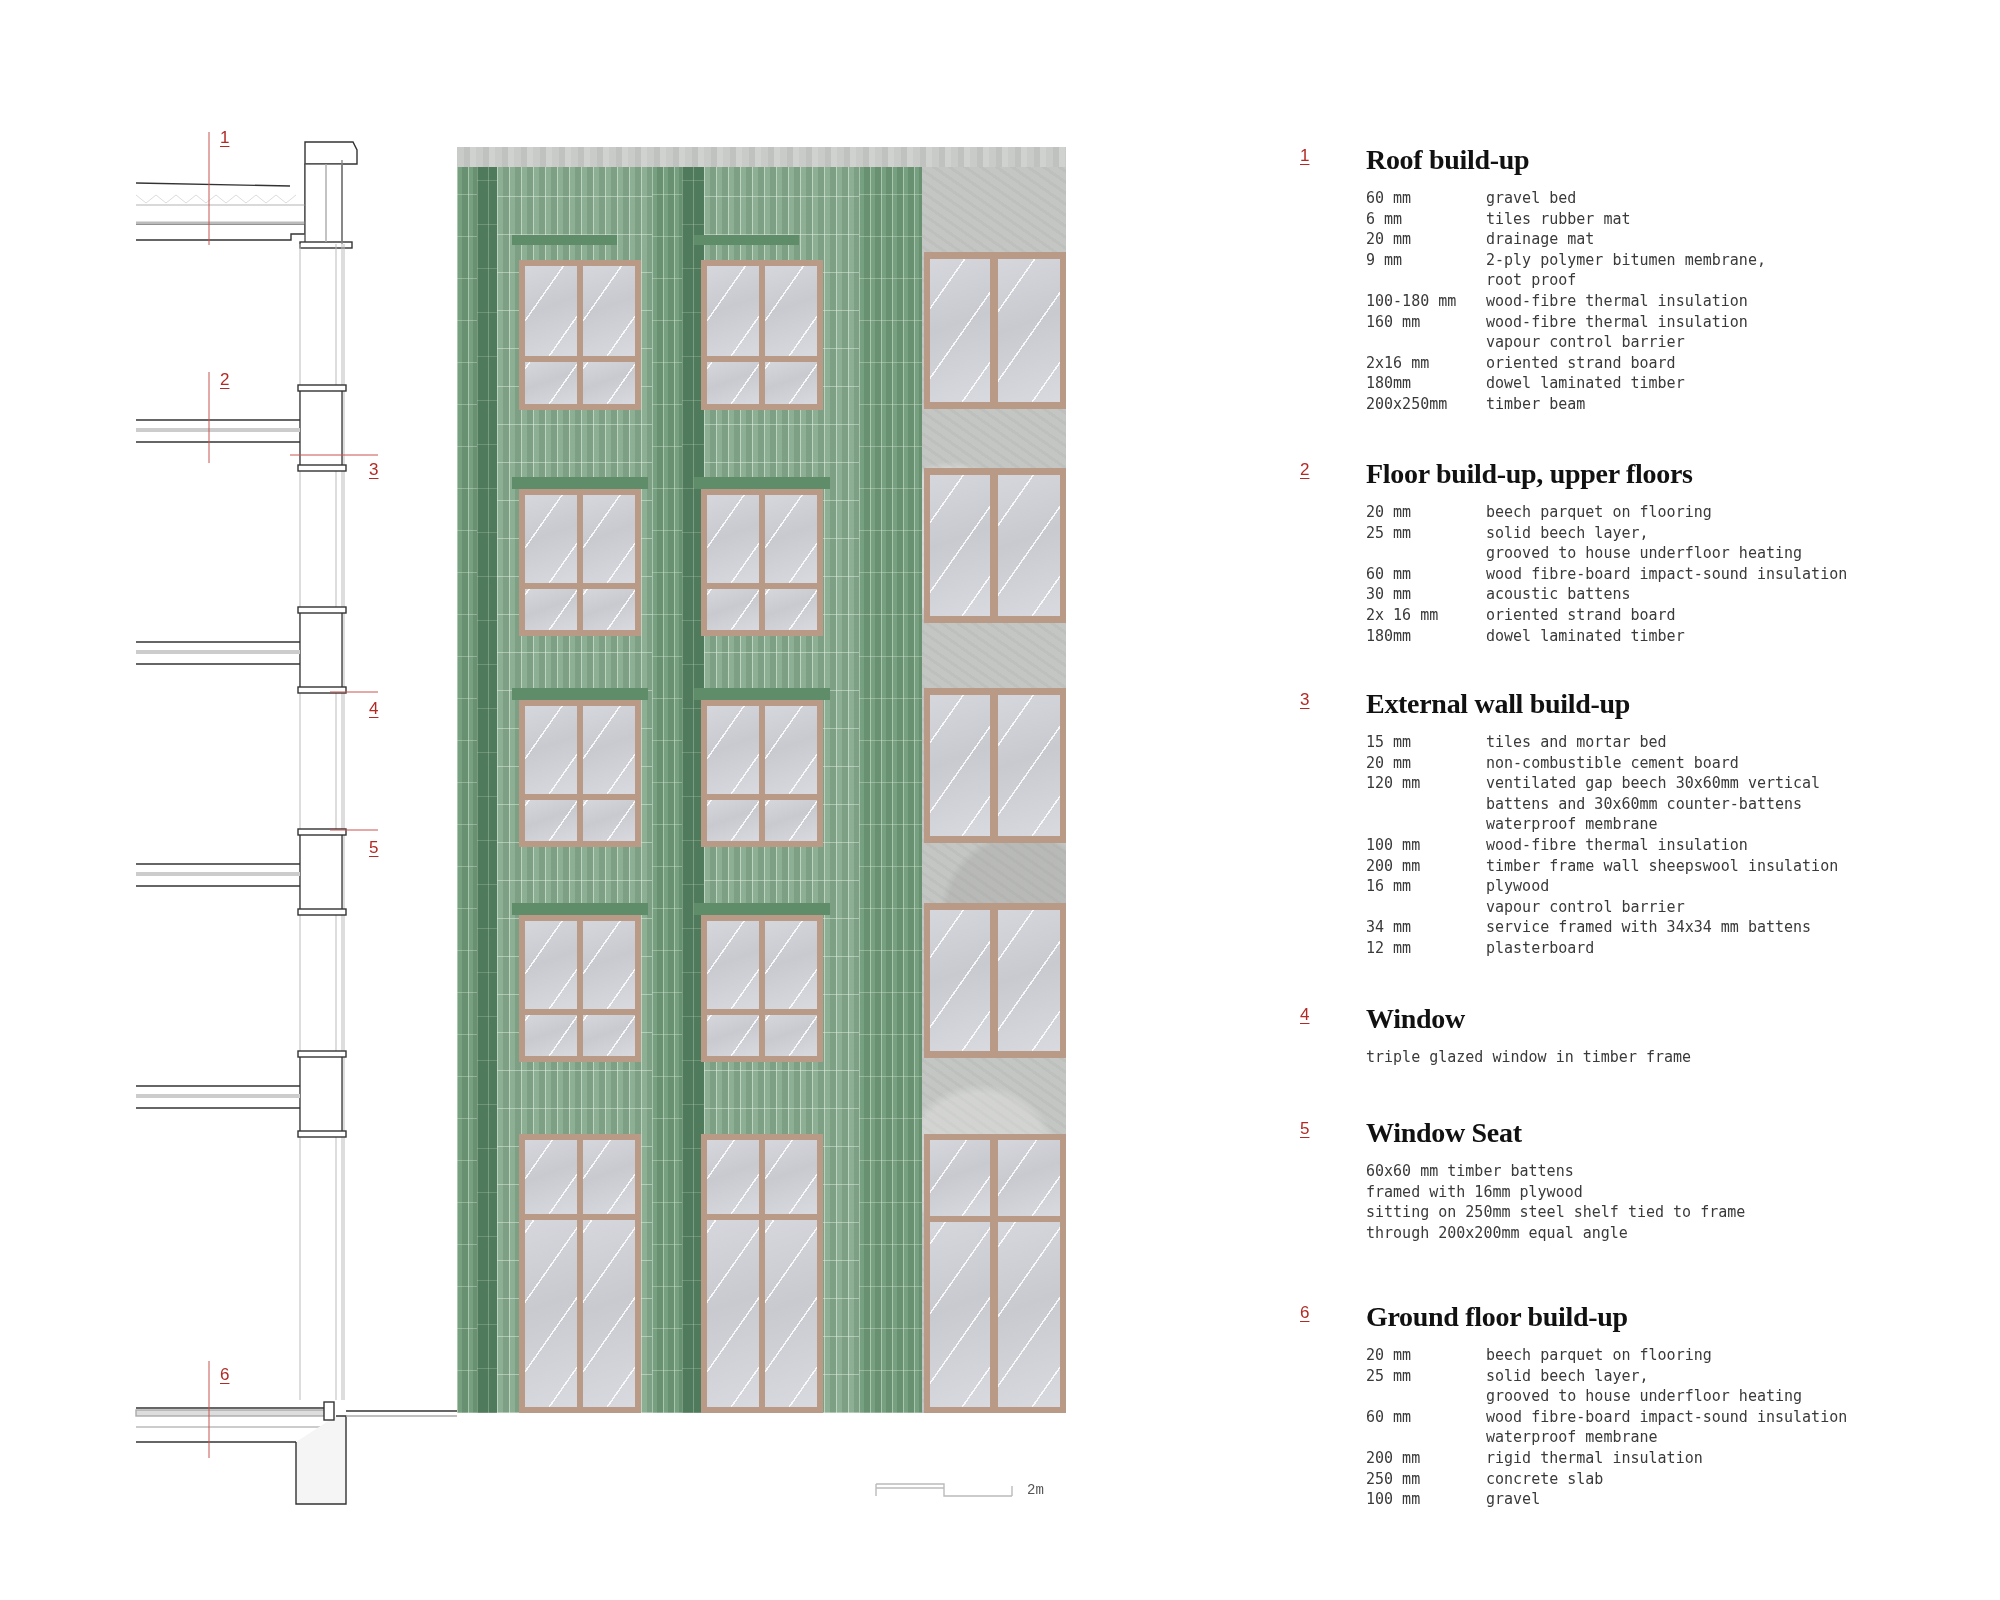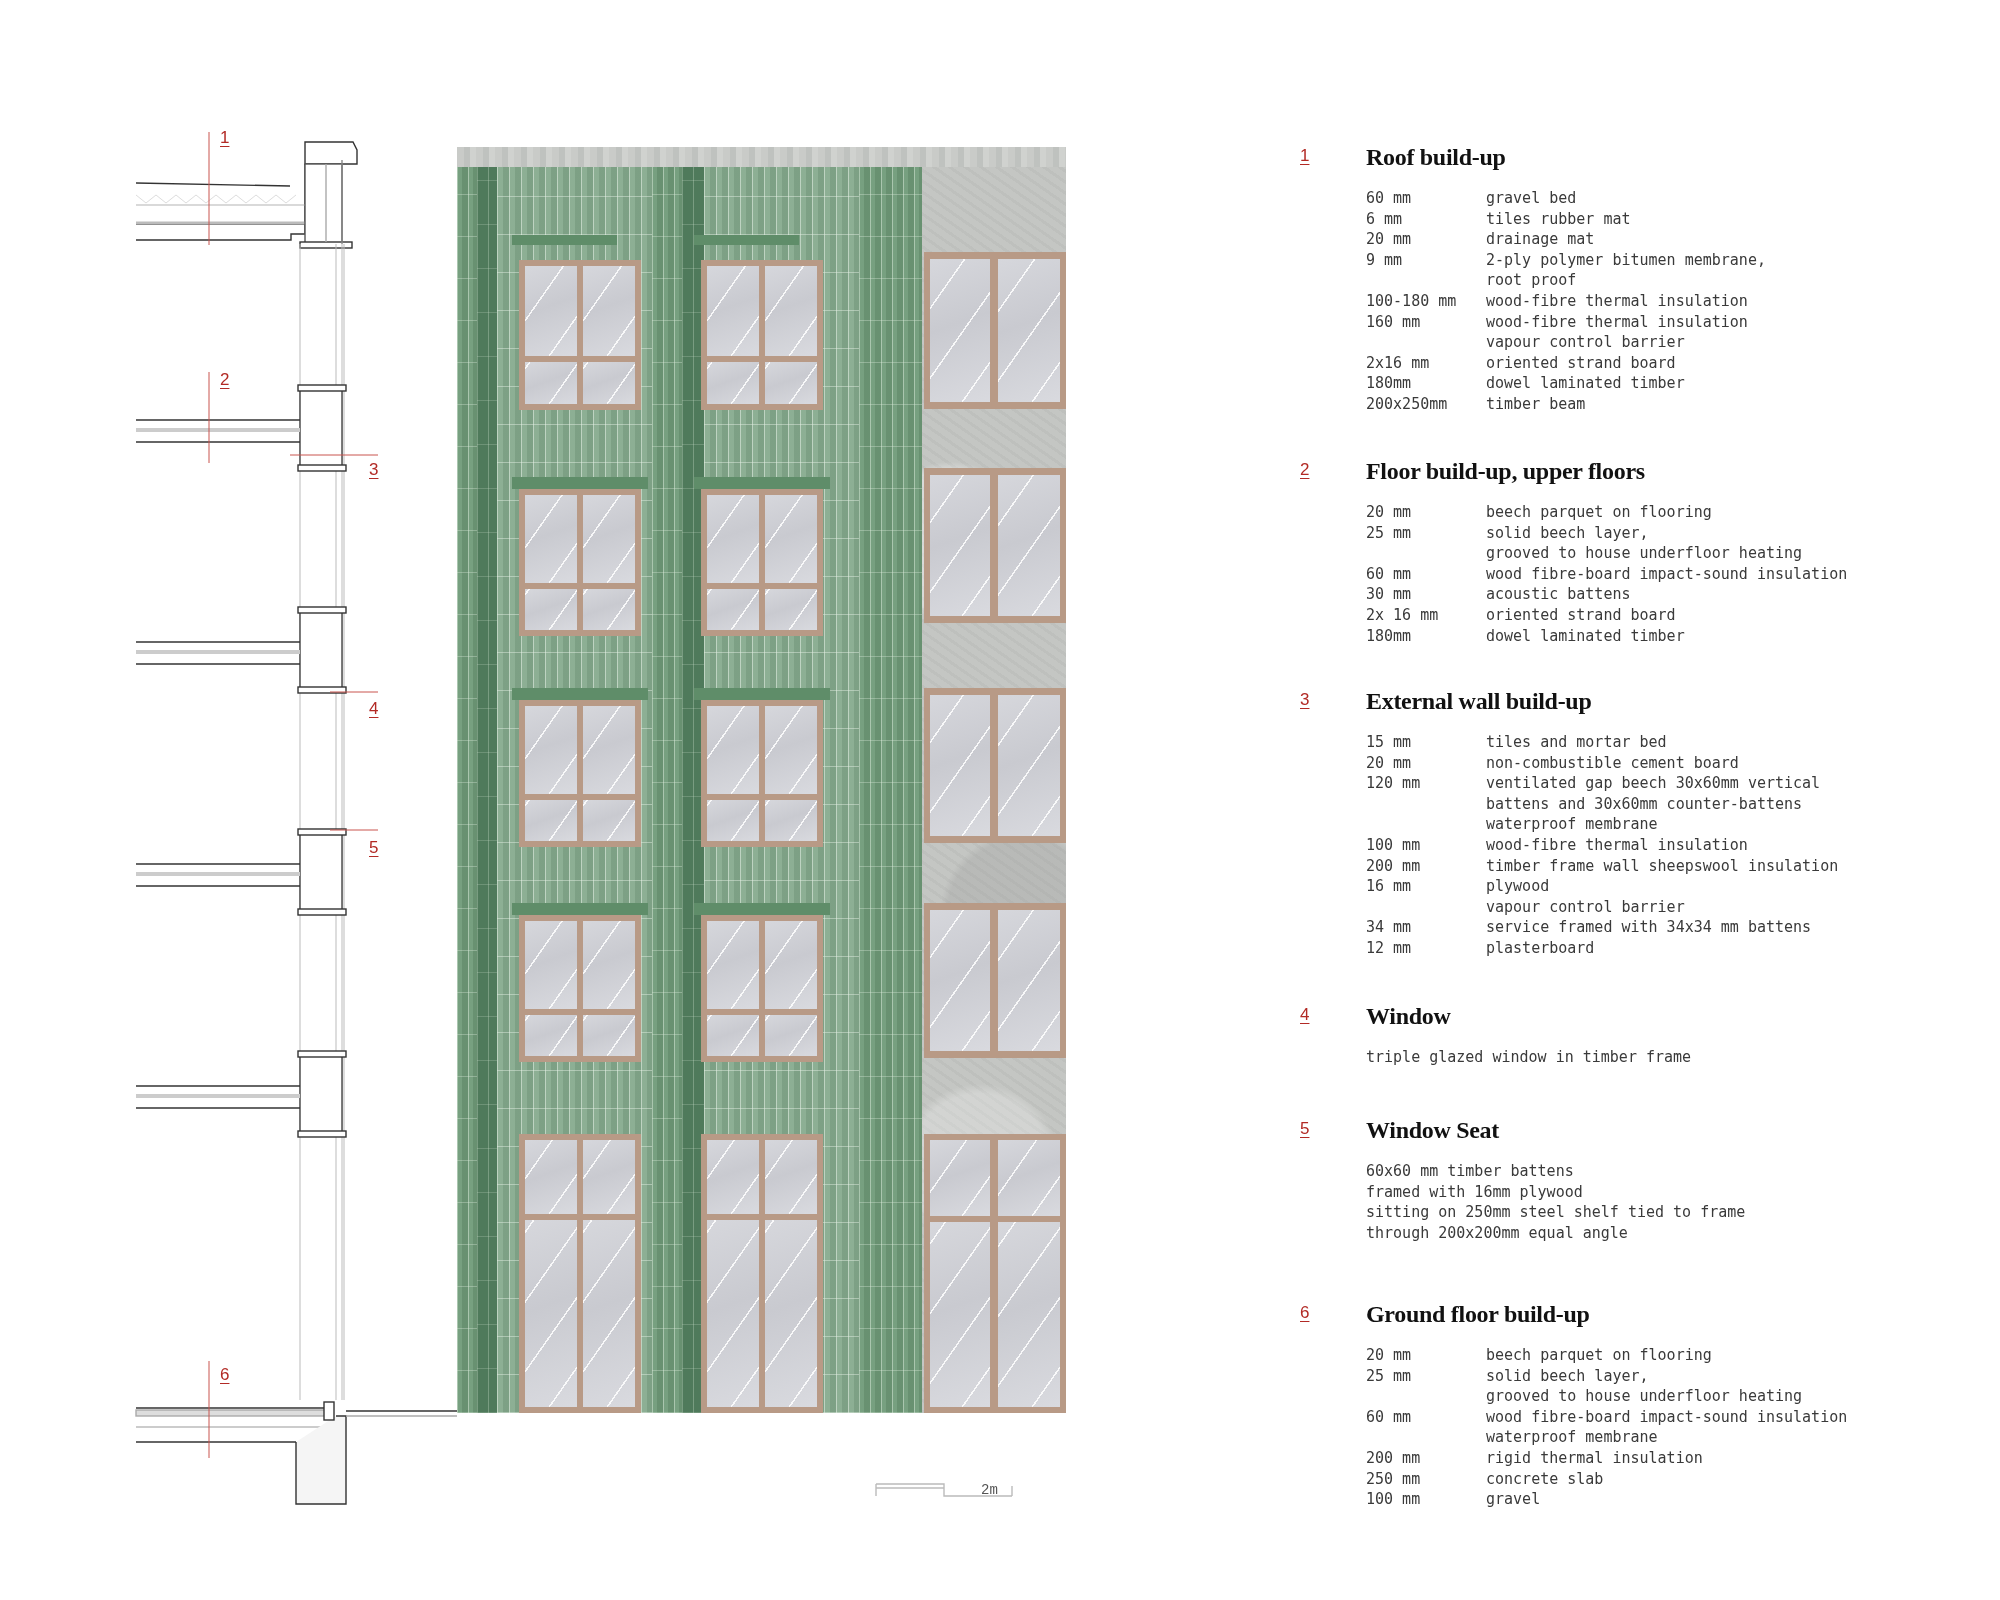--- a/index.html
+++ b/index.html
@@ -38,21 +38,21 @@
   .window { position:absolute; background:#b89a86; box-sizing:border-box; padding:6px; }
   .glass { position:absolute; background:linear-gradient(160deg,#d6d7dc 0%,#c9cad0 45%,#d9dadf 100%); overflow:hidden; }
   .glass::after { content:""; position:absolute; inset:0;
     background: repeating-linear-gradient(-55deg, transparent 0 22px, rgba(255,255,255,.85) 22px 23.5px, transparent 23.5px 40px); }
   .scalebar { position:absolute; }
   .scale-label { position:absolute; font-family:"Liberation Mono", monospace; font-size:14px; color:#555; }
 
   
   .spec { position:absolute; left:1300px; width:680px; }
   .spec-num { position:absolute; left:0; top:0; font-family:"Liberation Sans", sans-serif; font-size:17px; color:#b22a25; text-decoration:underline; text-underline-offset:3px; }
-  .spec-title { position:absolute; left:66px; top:-2px; font-family:"Liberation Serif", serif; font-weight:bold; font-size:24px; color:#111; letter-spacing:-0.3px; white-space:nowrap; }
+  .spec-title { position:absolute; left:66px; top:-2px; font-family:"Liberation Serif", serif; font-weight:bold; font-size:28px; color:#111; letter-spacing:-0.3px; white-space:nowrap; }
   .spec-rows { position:absolute; left:66px; top:42px; font-family:"DejaVu Sans Mono", monospace; font-size:15px; color:#3a3a3a; line-height:20.6px; }
   .row { display:flex; white-space:pre; }
   .row .dim { width:120px; flex:none; }
   .row .desc { flex:none; }
   .plain { white-space:pre; }
 </style>
 </head>
 <body>
 
 <div id="section">
@@ -261,21 +261,21 @@
 </div>
 
 <svg class="scalebar" style="left:874px;top:1480px" width="150" height="24">
   <g stroke="#bbb" stroke-width="1.4" fill="none">
     <path d="M2 4 H70 V16 H138"></path>
     <path d="M2 8 H70"></path>
     <path d="M2 4 V16"></path>
     <path d="M138 6 V16"></path>
   </g>
 </svg>
-<span class="scale-label" style="left:981px;top:1482px">2m</span>
+<span class="scale-label" style="left:1027px;top:1482px">2m</span>
 
 <div class="spec" style="top:146px">
   <span class="spec-num">1</span>
   <span class="spec-title">Roof build-up</span>
   <div class="spec-rows">
     <div class="row"><span class="dim">60 mm</span><span class="desc">gravel bed</span></div>
     <div class="row"><span class="dim">6 mm</span><span class="desc">tiles rubber mat</span></div>
     <div class="row"><span class="dim">20 mm</span><span class="desc">drainage mat</span></div>
     <div class="row"><span class="dim">9 mm</span><span class="desc">2-ply polymer bitumen membrane,</span></div>
     <div class="row"><span class="dim"></span><span class="desc">root proof</span></div>

